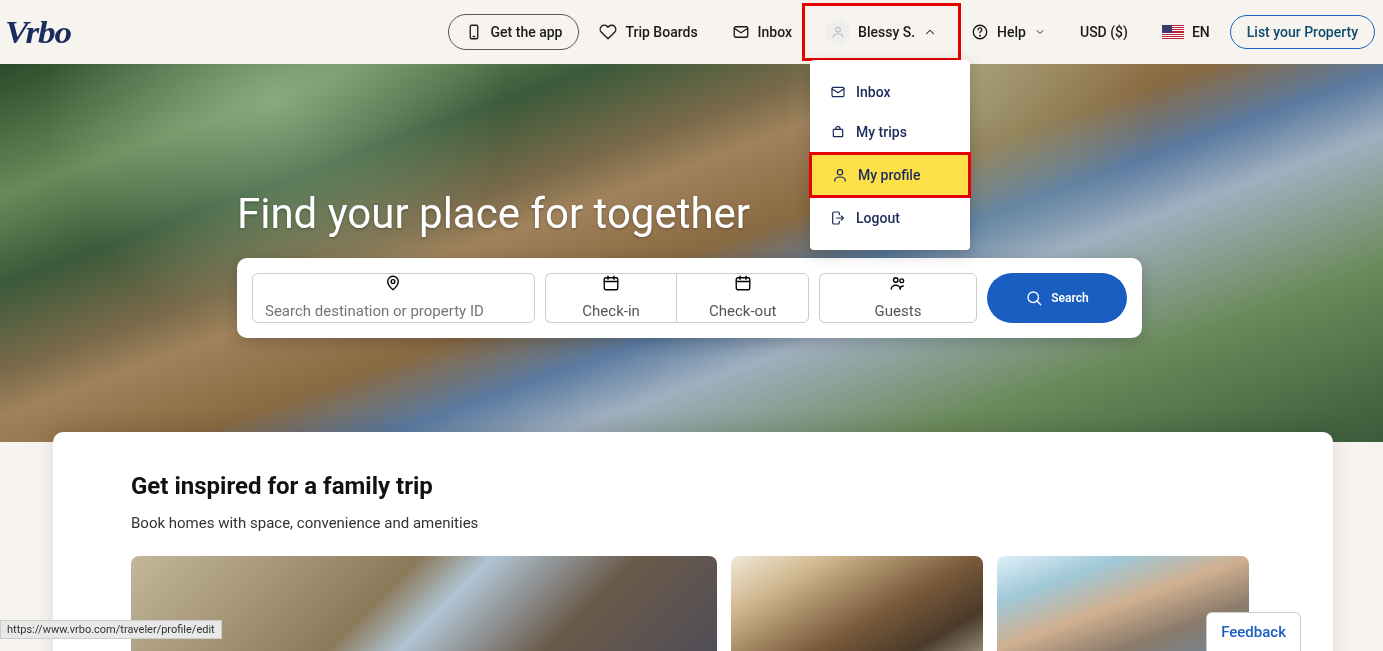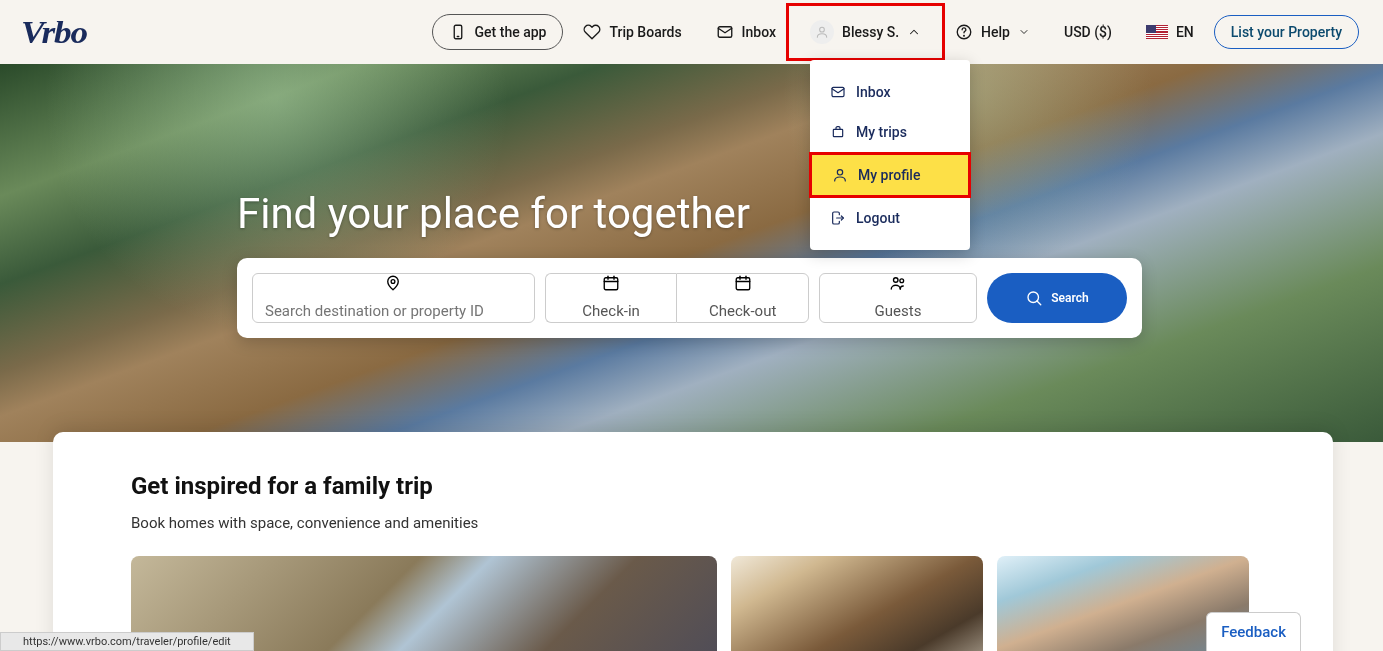--- a/index.html
+++ b/index.html
@@ -1,19 +1,19 @@
 <!DOCTYPE html>
 <html><head>
 <meta charset="utf-8">
 <style>
   * { box-sizing: border-box; margin: 0; padding: 0; font-family: -apple-system, BlinkMacSystemFont, "Segoe UI", Roboto, Arial, sans-serif; }
   body { width: 1383px; height: 651px; overflow: hidden; background: #f7f4ef; position: relative; }
   
   
-  .header { height: 64px; background: #f7f4ef; display: flex; align-items: center; padding: 0 24px; position: relative; z-index: 10; }
+  .header { height: 64px; background: #f7f4ef; display: flex; align-items: center; padding: 0 8px; position: relative; z-index: 10; }
   .logo { font-family: Georgia, serif; font-style: italic; font-weight: bold; font-size: 32px; color: #1a2b5c; letter-spacing: -1px; transform: scaleX(1.1); }
   .header-spacer { flex: 1; }
   .header-items { display: flex; align-items: center; gap: 6px; }
   .header-btn { display: flex; align-items: center; gap: 8px; padding: 8px 14px; color: #1a1a1a; font-size: 14px; font-weight: 500; cursor: pointer; border: none; background: none; white-space: nowrap; }
   .header-btn.outlined { border: 1px solid #555; border-radius: 20px; padding: 8px 16px; }
   .header-btn.outlined-blue { border: 1px solid #1a5ec2; border-radius: 20px; padding: 8px 16px; color: #0c4a6e; }
   .avatar-circle { width: 24px; height: 24px; border-radius: 50%; background: #eee; display: inline-flex; align-items: center; justify-content: center; color: #bbb; }
   .flag { width: 22px; height: 14px; background: linear-gradient(to bottom, #b22234 0%, #b22234 7.7%, #fff 7.7%, #fff 15.4%, #b22234 15.4%, #b22234 23.1%, #fff 23.1%, #fff 30.8%, #b22234 30.8%, #b22234 38.5%, #fff 38.5%, #fff 46.2%, #b22234 46.2%, #b22234 53.9%, #fff 53.9%, #fff 61.6%, #b22234 61.6%, #b22234 69.3%, #fff 69.3%, #fff 77%, #b22234 77%, #b22234 84.7%, #fff 84.7%, #fff 92.4%, #b22234 92.4%); position: relative; }
   .flag::before { content:""; position:absolute; top:0; left:0; width:45%; height:54%; background:#3c3b6e; }
   .ico { width: 18px; height: 18px; stroke: currentColor; fill: none; stroke-width: 1.8; stroke-linecap: round; stroke-linejoin: round; }
@@ -47,21 +47,21 @@
   .section { position: absolute; top: 432px; left: 53px; right: 50px; background: #fff; border-radius: 10px 10px 0 0; padding: 40px 78px 0; box-shadow: 0 -4px 20px rgba(0,0,0,.1); height: 260px; }
   .section h2 { font-size: 24px; font-weight: 700; margin-bottom: 14px; color: #111; }
   .section p { font-size: 15px; color: #333; margin-bottom: 24px; }
   .cards { display: flex; gap: 14px; }
   .card { flex: 0 0 252px; height: 140px; border-radius: 8px; background: #999; position: relative; overflow: hidden; }
   .card.big { flex: 0 0 586px; background: linear-gradient(135deg, #c4b89a 0%, #8a7a5a 40%, #b0c4d4 50%, #6a5a4a 70%, #4a4a5a 100%); }
   .card.dog { background: linear-gradient(150deg, #f0e8d8 0%, #d0b890 20%, #7a5a3a 50%, #4a3a2a 70%, #e0d8c8 100%); }
   .card.pool { background: linear-gradient(160deg, #e0f0f8 0%, #a0c8d8 20%, #d0b090 40%, #8a7a6a 60%, #708898 80%, #507090 100%); }
 
   .feedback { position: absolute; bottom: 0; right: 82px; background: #fff; border: 1px solid #ccc; border-bottom: none; border-radius: 6px 6px 0 0; padding: 10px 14px; font-size: 15px; color: #1a5ec2; font-weight: 500; cursor: pointer; z-index: 30; }
-  .statusbar { position: absolute; bottom: 0; left: 0; background: #e8e8e8; border: 1px solid #ccc; font-size: 11px; padding: 2px 22px; color: #333; z-index: 40; }
+  .statusbar { position: absolute; bottom: 12px; left: 0; background: #e8e8e8; border: 1px solid #ccc; font-size: 11px; padding: 2px 6px; color: #333; z-index: 40; }
 </style>
 </head>
 <body>
 
 <header class="header">
   <div class="logo">Vrbo</div>
   <div class="header-spacer"></div>
   <div class="header-items">
     <button class="header-btn outlined">
       <svg class="ico" viewBox="0 0 24 24">

